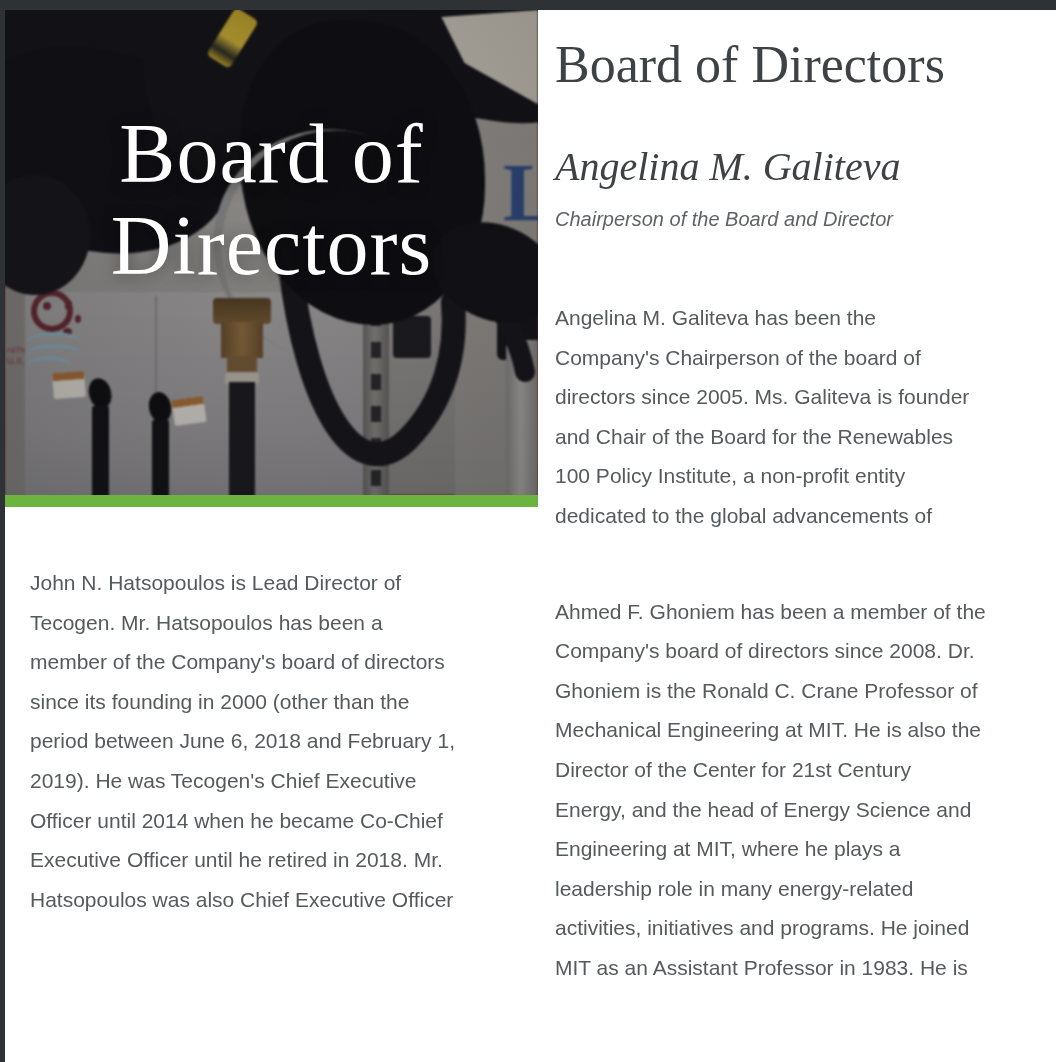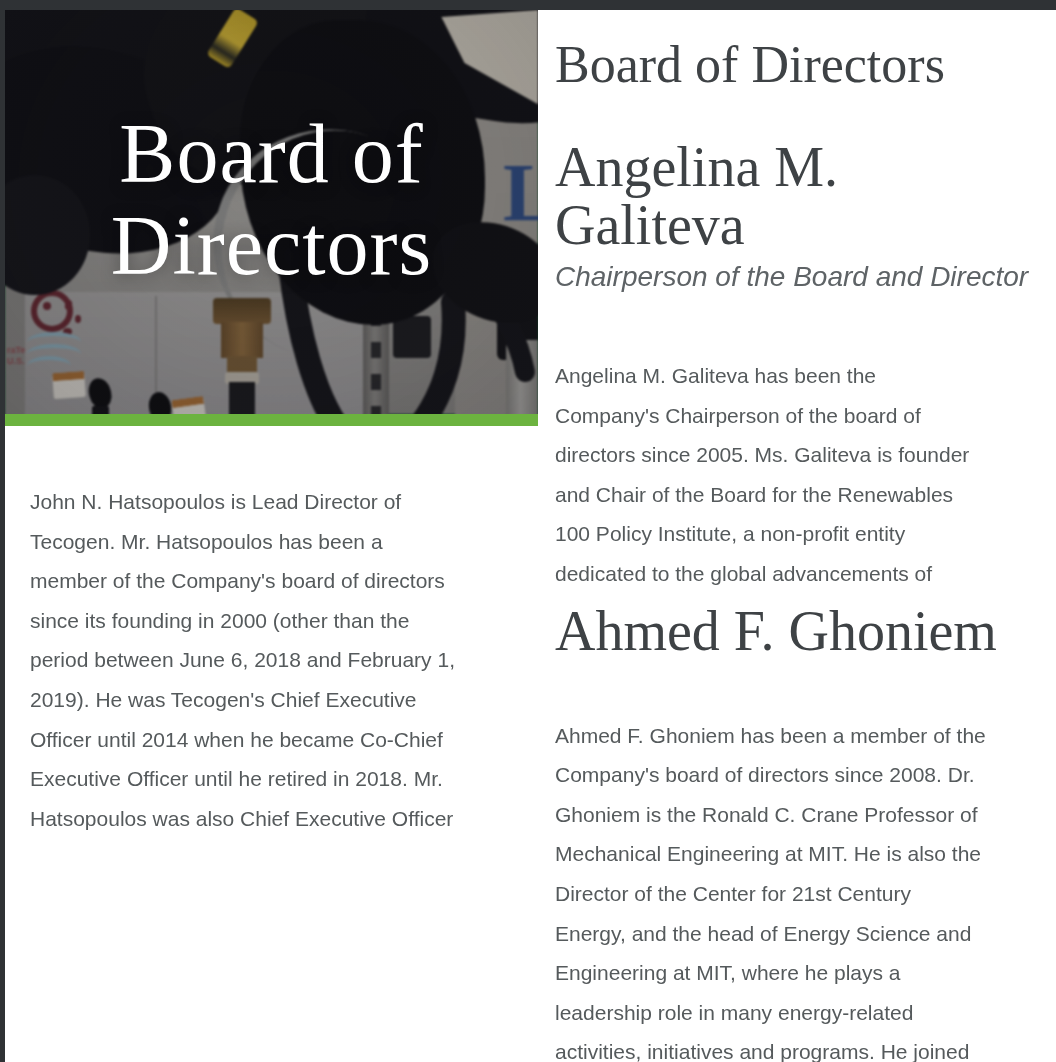--- a/index.html
+++ b/index.html
@@ -11,21 +11,21 @@
   .page { position:relative; width:1056px; height:1062px; background:#2f3235; overflow:hidden; }
   .content {
     position:absolute; top:10px; left:5px; width:1051px; height:1052px;
     display:flex; background:#ffffff; overflow:hidden;
   }
   .col-left { position:relative; width:533px; flex:0 0 533px; background:#ffffff; }
   .col-right { position:relative; width:518px; flex:0 0 518px; background:#ffffff;
                padding:0 20px 0 17px; box-sizing:border-box; overflow:hidden; }
 
   
-  .hero { position:relative; width:533px; height:404px; overflow:hidden; background:#14532d; }
+  .hero { position:relative; width:533px; height:485px; overflow:hidden; background:#7f1d1d; }
   .art  { position:absolute; inset:0; filter:blur(1.1px) saturate(.92); }
   .art > div { position:absolute; }
   .wall { inset:0; background:linear-gradient(180deg,#9b9994 0%,#a3a19c 40%,#979591 75%,#8e8c88 100%); }
   .sliver { left:0; top:55px; width:20px; height:460px; background:#8f8d89; border-right:2px solid #74726e; }
   .sliver-text { position:absolute; left:2px; color:#9a4b4f; font-size:9px; font-weight:bold; white-space:pre-line; line-height:11px; }
   .sliver-text.t1 { top:280px; }
   .panel-main { left:20px; top:282px; width:340px; height:230px;
     background:linear-gradient(180deg,#a8a6a4 0%,#a19fa0 60%,#949294 100%); }
   .panel-seam { left:150px; top:286px; width:2px; height:224px; background:#8a8886; }
   .decal-ring { left:26px; top:280px; width:30px; height:30px; border:6px solid #6e2730; border-radius:50%; }
@@ -90,24 +90,24 @@
   .green-bar { width:533px; height:12px; background:#6cb33f; }
 
   
   h1,h2,p { margin:0; padding:0; font-weight:normal; }
   h1.page-heading {
     font-family:"Liberation Serif","DejaVu Serif",serif;
     font-size:52px; line-height:62px; color:#3e4245; margin-top:24px;
   }
   .director h2 {
     font-family:"Liberation Serif","DejaVu Serif",serif;
-    font-size:56px; line-height:58px; color:#3e4245;
+    font-size:40px; line-height:58px; color:#3e4245;font-style:italic;
   }
   .director .role {
-    font-style:italic; font-size:28px; line-height:30px; color:#5e6366; margin-top:8px;
+    font-style:italic; font-size:20px; line-height:30px; color:#5e6366; margin-top:8px;
   }
   .director .bio {
     font-size:21px; line-height:39.6px; color:#555a5c; margin-top:56px;
     white-space:pre-line;
   }
   .col-left .director { padding:0 20px 0 25px; }
   .col-left .director h2 { margin-top:40px; }
   .col-right .director.first h2 { margin-top:42px; }
   .col-right .director.first .bio { margin-top:64px; max-height:238px; overflow:hidden; }
   .col-right .director.second h2 { margin-top:8px; }
@@ -198,21 +198,20 @@
         <div class="role">Chairperson of the Board and Director</div>
         <p class="bio">Angelina M. Galiteva has been the
 Company's Chairperson of the board of
 directors since 2005. Ms. Galiteva is founder
 and Chair of the Board for the Renewables
 100 Policy Institute, a non-profit entity
 dedicated to the global advancements of</p>
       </section>
 
       <section class="director second">
-        <h2>Ahmed F. Ghoniem</h2>
         <p class="bio">Ahmed F. Ghoniem has been a member of the
 Company's board of directors since 2008. Dr.
 Ghoniem is the Ronald C. Crane Professor of
 Mechanical Engineering at MIT. He is also the
 Director of the Center for 21st Century
 Energy, and the head of Energy Science and
 Engineering at MIT, where he plays a
 leadership role in many energy-related
 activities, initiatives and programs. He joined
 MIT as an Assistant Professor in 1983. He is</p>

